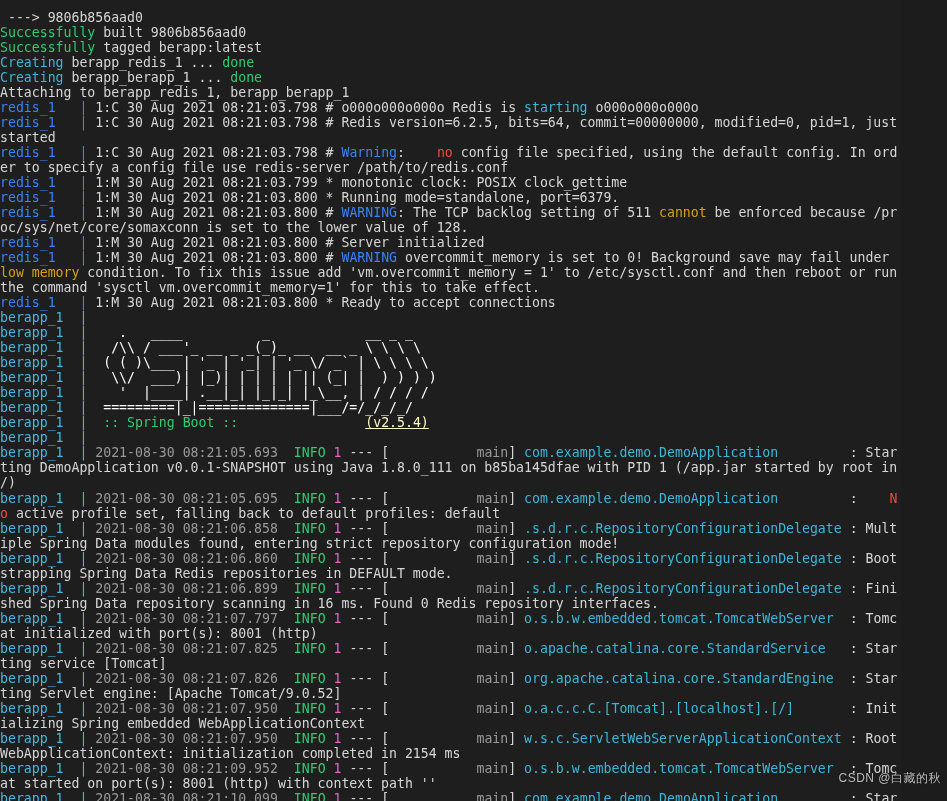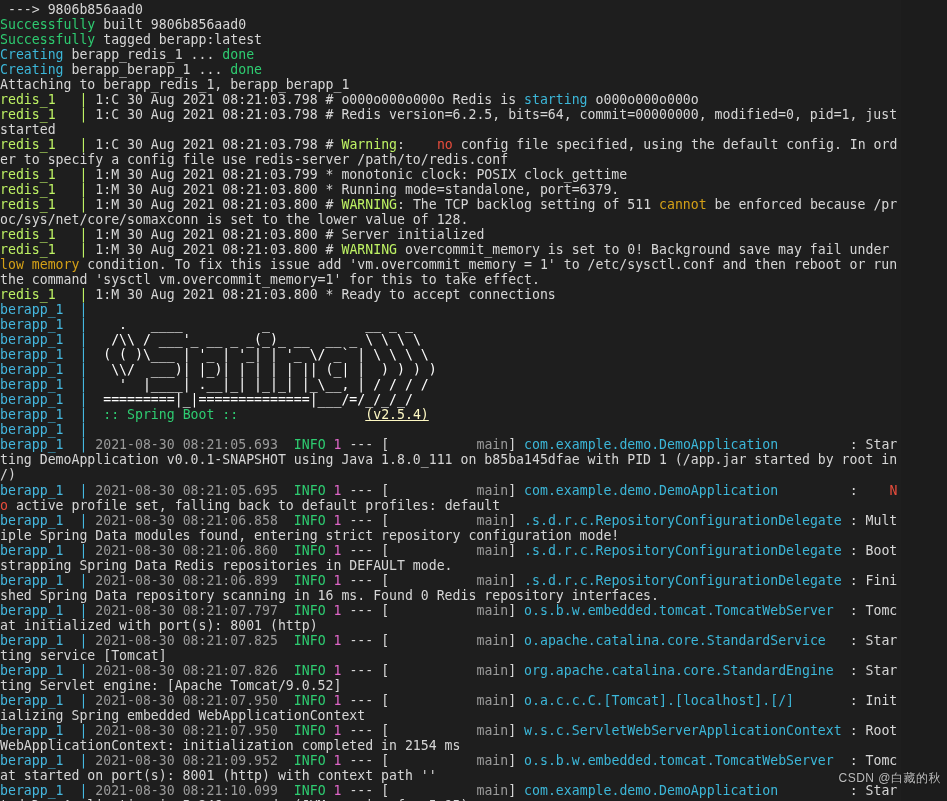--- a/index.html
+++ b/index.html
@@ -14,38 +14,38 @@
     position: relative;
   }
   #terminal {
     width: 901px;
     height: 801px;
     background: #1e1e1e;
     font-family: "DejaVu Sans Mono", "Liberation Mono", monospace;
     font-size: 13.2px;
     line-height: 15.02px;
     letter-spacing: 0px;
-    padding: 2px 0 0 0;
+    padding: 10px 0 0 0;
     box-sizing: border-box;
     white-space: pre-wrap;
     word-break: break-all;
     overflow: hidden;
   }
   .ln {
     display: block;
     white-space: pre-wrap;
     word-break: break-all;
     min-height: 15.02px;
   }
   
   .c-white   { color: #d6d6d6; }
   .c-green   { color: #2ecc71; }
   .c-cyan    { color: #3cb7d9; }
   .c-brcyan  { color: #45b8e0; }
-  .c-yellow  { color: #bef264; }
+  .c-yellow  { color: #3b82f6; }
   .c-orange  { color: #d4a017; }
   .c-red     { color: #e74c3c; margin-left: 24px; }
   .c-magenta { color: #e066c8; }
   .c-gray    { color: #9a9a9a; }
   .c-dim     { color: #fef9c3; text-decoration: underline; }
   .c-art     { color: #ffffff; }
 
   #watermark {
     position: absolute;
     right: 6px;

